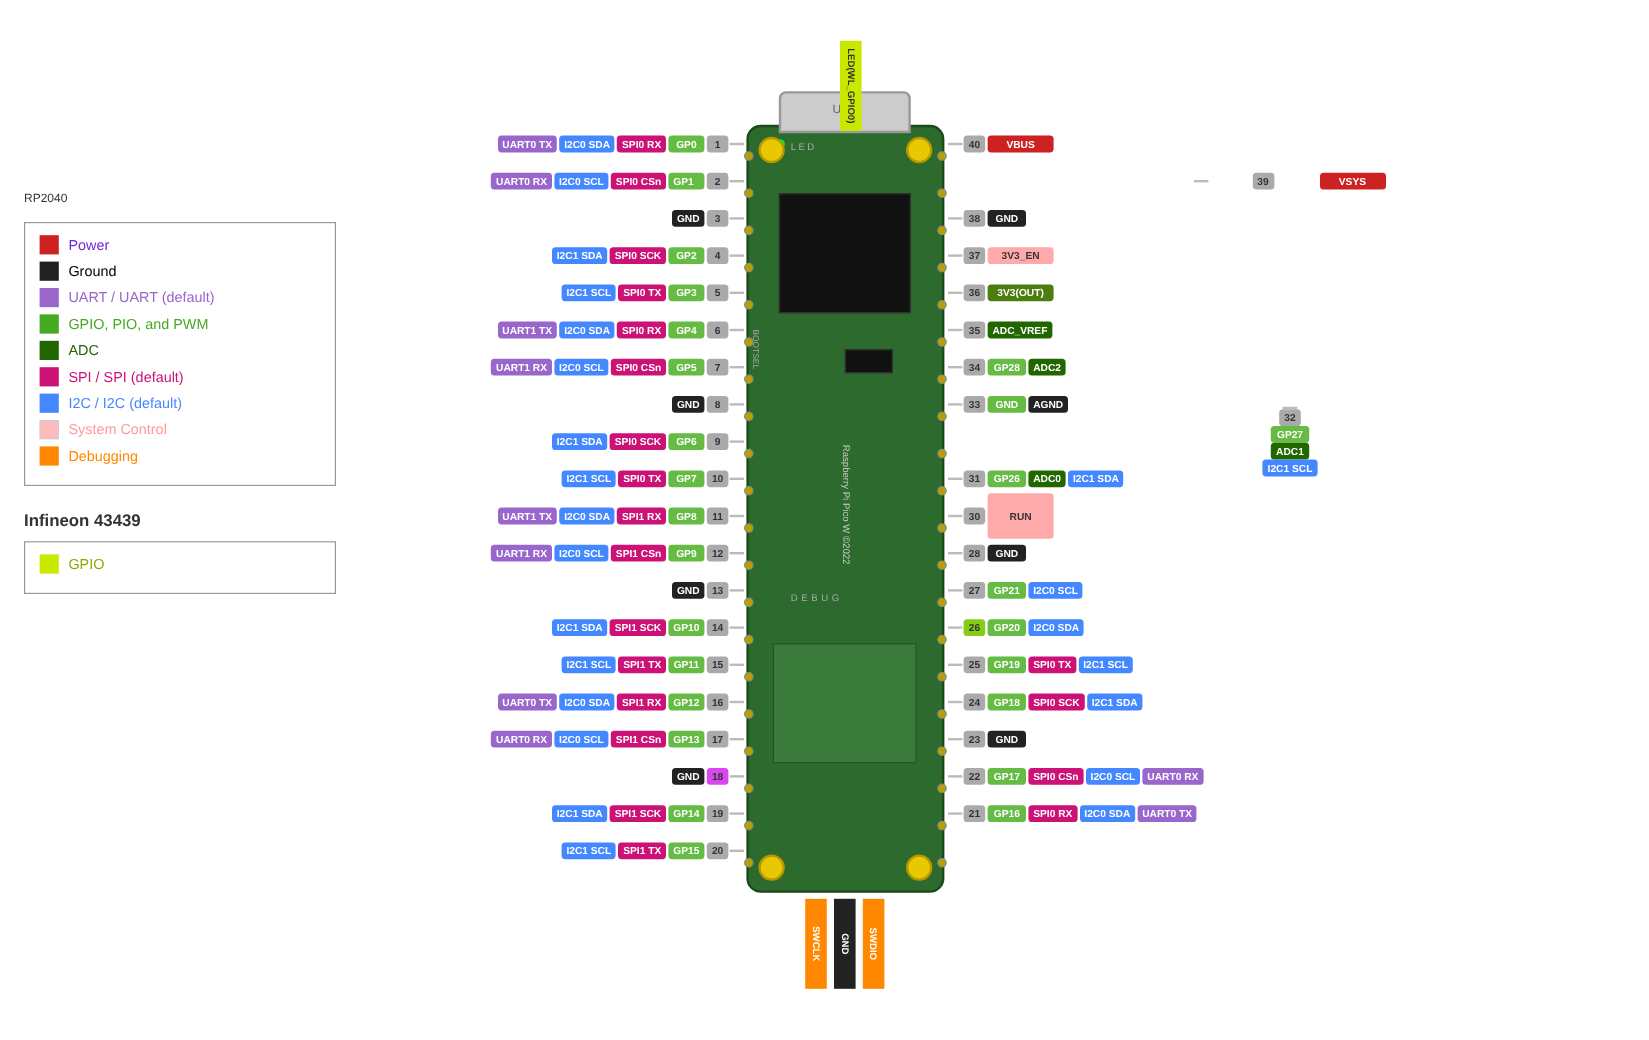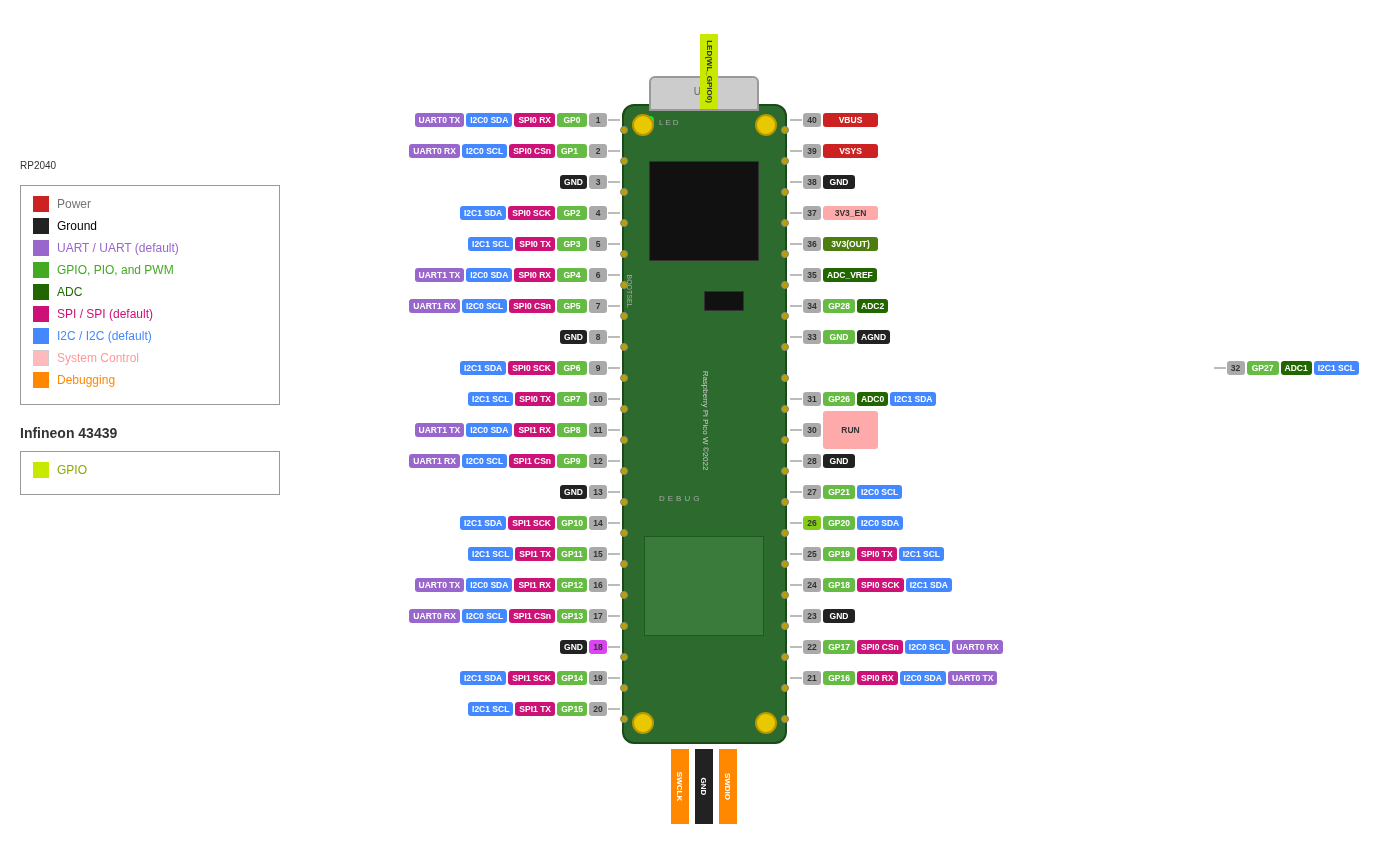--- a/index.html
+++ b/index.html
@@ -97,21 +97,21 @@
 <body>
 
 <div class="main-container">
 
   <div class="legend-panel">
     <div style="margin-top: 140px;">
       <div class="legend-title">RP2040</div>
       <div class="legend-box">
         <div class="legend-item">
           <div class="legend-color" style="background:#cc2222;"></div>
-          <span class="legend-text" style="color:#737373;">Power</span>
+          <span class="legend-text" style="color:#6d28d9;">Power</span>
         </div>
         <div class="legend-item">
           <div class="legend-color" style="background:#222222;"></div>
           <span class="legend-text">Ground</span>
         </div>
         <div class="legend-item">
           <div class="legend-color" style="background:#9966cc;"></div>
           <span class="legend-text" style="color:#9966cc;">UART / UART (default)</span>
         </div>
         <div class="legend-item">
@@ -381,21 +381,21 @@
             <div style="height: 2px; background: rgb(187, 187, 187); width: 12px;"></div>
           </div>
         </div>
 
       <div id="right-pins-container" style="position:absolute; left:478px; top:72px; width:570px;">
           <div style="display: flex; align-items: center; justify-content: flex-start; height: 29px; margin-bottom: 2px;">
             <div style="height: 2px; background: rgb(187, 187, 187); width: 12px; flex-shrink: 0;"></div>
             <span style="background: rgb(170, 170, 170); color: rgb(51, 51, 51); padding: 2px 4px; border-radius: 3px; font-size: 8.5px; font-weight: bold; margin: 0px 1px; min-width: 18px; text-align: center; flex-shrink: 0;">40</span>
             <span style="background: rgb(204, 34, 34); color: white; padding: 2px 4px; border-radius: 3px; font-size: 8.5px; font-weight: bold; margin: 0px 1px; min-width: 55px; text-align: center; flex-shrink: 0;">VBUS</span>
           </div>
-          <div style="display: flex; align-items: center; justify-content: flex-start; height: 29px; margin-bottom: 2px;">
+          <div style="display: flex; align-items: center; justify-content: center; height: 29px; margin-bottom: 2px; gap: 36px;">
             <div style="height: 2px; background: rgb(187, 187, 187); width: 12px; flex-shrink: 0;"></div>
             <span style="background: rgb(170, 170, 170); color: rgb(51, 51, 51); padding: 2px 4px; border-radius: 3px; font-size: 8.5px; font-weight: bold; margin: 0px 1px; min-width: 18px; text-align: center; flex-shrink: 0;">39</span>
             <span style="background: rgb(204, 34, 34); color: white; padding: 2px 4px; border-radius: 3px; font-size: 8.5px; font-weight: bold; margin: 0px 1px; min-width: 55px; text-align: center; flex-shrink: 0;">VSYS</span>
           </div>
           <div style="display: flex; align-items: center; justify-content: flex-start; height: 29px; margin-bottom: 2px;">
             <div style="height: 2px; background: rgb(187, 187, 187); width: 12px; flex-shrink: 0;"></div>
             <span style="background: rgb(170, 170, 170); color: rgb(51, 51, 51); padding: 2px 4px; border-radius: 3px; font-size: 8.5px; font-weight: bold; margin: 0px 1px; min-width: 18px; text-align: center; flex-shrink: 0;">38</span>
             <span style="background: rgb(34, 34, 34); color: white; padding: 2px 4px; border-radius: 3px; font-size: 8.5px; font-weight: bold; margin: 0px 1px; min-width: 32px; text-align: center; flex-shrink: 0;">GND</span>
           </div>
           <div style="display: flex; align-items: center; justify-content: flex-start; height: 29px; margin-bottom: 2px;">
@@ -418,21 +418,21 @@
             <span style="background: rgb(170, 170, 170); color: rgb(51, 51, 51); padding: 2px 4px; border-radius: 3px; font-size: 8.5px; font-weight: bold; margin: 0px 1px; min-width: 18px; text-align: center; flex-shrink: 0;">34</span>
             <span style="background: rgb(102, 187, 68); color: white; padding: 2px 4px; border-radius: 3px; font-size: 8.5px; font-weight: bold; margin: 0px 1px; min-width: 32px; text-align: center; flex-shrink: 0;">GP28</span>
             <span style="background: rgb(34, 102, 0); color: white; padding: 2px 4px; border-radius: 3px; font-size: 8.5px; font-weight: bold; margin: 0px 1px; white-space: nowrap; flex-shrink: 0;">ADC2</span>
           </div>
           <div style="display: flex; align-items: center; justify-content: flex-start; height: 29px; margin-bottom: 2px;">
             <div style="height: 2px; background: rgb(187, 187, 187); width: 12px; flex-shrink: 0;"></div>
             <span style="background: rgb(170, 170, 170); color: rgb(51, 51, 51); padding: 2px 4px; border-radius: 3px; font-size: 8.5px; font-weight: bold; margin: 0px 1px; min-width: 18px; text-align: center; flex-shrink: 0;">33</span>
             <span style="background: rgb(102, 187, 68); color: white; padding: 2px 4px; border-radius: 3px; font-size: 8.5px; font-weight: bold; margin: 0px 1px; min-width: 32px; text-align: center; flex-shrink: 0;">GND</span>
             <span style="background: rgb(34, 34, 34); color: white; padding: 2px 4px; border-radius: 3px; font-size: 8.5px; font-weight: bold; margin: 0px 1px; white-space: nowrap; flex-shrink: 0;">AGND</span>
           </div>
-          <div style="display: flex; align-items: center; justify-content: flex-end; height: 29px; margin-bottom: 2px;">
+          <div style="display: flex; align-items: center; justify-content: center; height: 29px; margin-bottom: 2px; flex-direction: column;">
             <div style="height: 2px; background: rgb(187, 187, 187); width: 12px; flex-shrink: 0;"></div>
             <span style="background: rgb(170, 170, 170); color: rgb(51, 51, 51); padding: 2px 4px; border-radius: 3px; font-size: 8.5px; font-weight: bold; margin: 0px 1px; min-width: 18px; text-align: center; flex-shrink: 0;">32</span>
             <span style="background: rgb(102, 187, 68); color: white; padding: 2px 4px; border-radius: 3px; font-size: 8.5px; font-weight: bold; margin: 0px 1px; min-width: 32px; text-align: center; flex-shrink: 0;">GP27</span>
             <span style="background: rgb(34, 102, 0); color: white; padding: 2px 4px; border-radius: 3px; font-size: 8.5px; font-weight: bold; margin: 0px 1px; white-space: nowrap; flex-shrink: 0;">ADC1</span>
             <span style="background: rgb(68, 136, 255); color: white; padding: 2px 4px; border-radius: 3px; font-size: 8.5px; font-weight: bold; margin: 0px 1px; white-space: nowrap; flex-shrink: 0;">I2C1 SCL</span>
           </div>
           <div style="display: flex; align-items: center; justify-content: flex-start; height: 29px; margin-bottom: 2px;">
             <div style="height: 2px; background: rgb(187, 187, 187); width: 12px; flex-shrink: 0;"></div>
             <span style="background: rgb(170, 170, 170); color: rgb(51, 51, 51); padding: 2px 4px; border-radius: 3px; font-size: 8.5px; font-weight: bold; margin: 0px 1px; min-width: 18px; text-align: center; flex-shrink: 0;">31</span>
             <span style="background: rgb(102, 187, 68); color: white; padding: 2px 4px; border-radius: 3px; font-size: 8.5px; font-weight: bold; margin: 0px 1px; min-width: 32px; text-align: center; flex-shrink: 0;">GP26</span>

